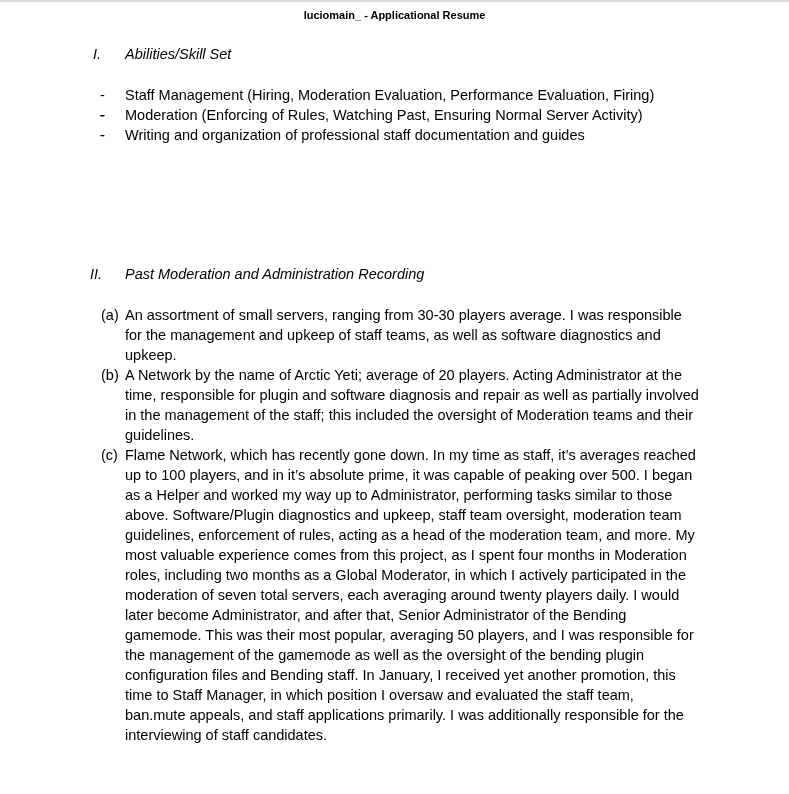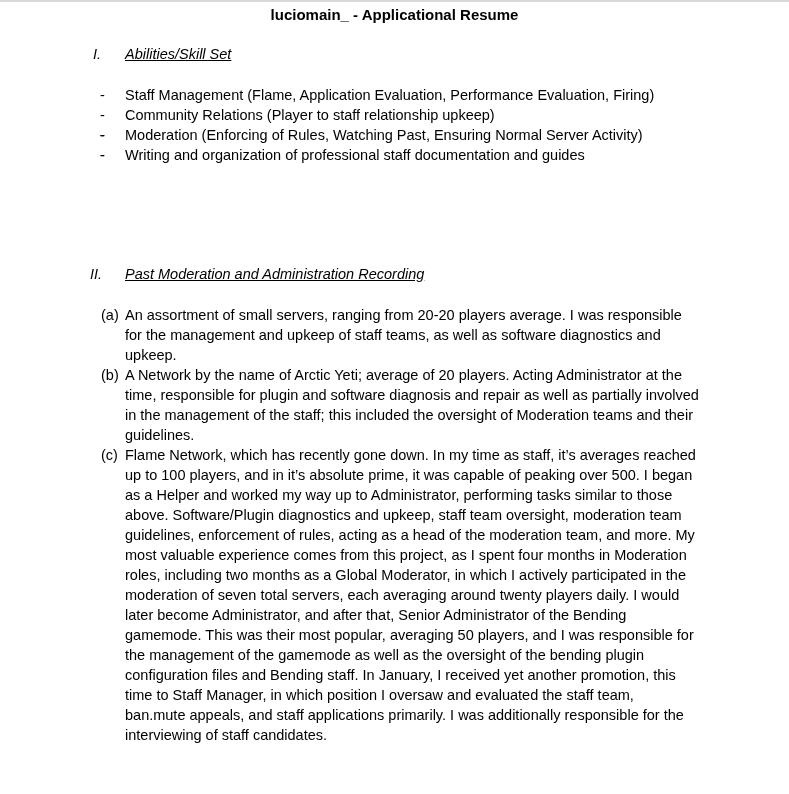--- a/index.html
+++ b/index.html
@@ -1,23 +1,23 @@
 <!DOCTYPE html>
 <html><head>
 <meta charset="utf-8">
 <style>
   html, body { margin:0; padding:0; background:#fff; }
   body { width:789px; height:794px; position:relative; overflow:hidden;
          font-family:"Liberation Sans", sans-serif; color:#000; }
   .topline { position:absolute; left:0; top:0; width:789px; height:2px; background:#d9d9d9; }
   .title { position:absolute; left:0; width:789px; top:5px; text-align:center;
-           font-weight:bold; font-size:15px; line-height:20px; }
+           font-weight:bold; font-size:11px; line-height:20px; }
   .heading { position:absolute; font-style:italic; font-size:14.5px; line-height:20px; }
   .heading .num { position:absolute; left:0; top:0; }
-  .heading .txt { position:absolute; left:32px; top:0; white-space:nowrap;text-decoration:underline; }
+  .heading .txt { position:absolute; left:32px; top:0; white-space:nowrap; }
   .list { position:absolute; left:0; width:789px; }
   .li { position:relative; font-size:14.5px; line-height:20px; }
   .li .marker { position:absolute; left:100px; top:0; }
   .li .text { margin-left:125px; width:580px; display:block; }
   .ex .marker { left:101px; }
   .ex .text { width:575px; }
 </style>
 </head>
 <body>
 
@@ -26,25 +26,24 @@
 <div class="title">luciomain_ - Applicational Resume</div>
 
 <div class="heading" style="left:93px; top:44px;">
   <span class="num">I.</span>
   <span class="txt">Abilities/Skill Set</span>
 </div>
 
 <div class="list" style="top:85px;">
   <div class="li">
       <span class="marker">-</span>
-      <span class="text">Staff Management (Flame, Application Evaluation, Performance Evaluation, Firing)</span>
+      <span class="text">Staff Management (Hiring, Moderation Evaluation, Performance Evaluation, Firing)</span>
     </div>
   <div class="li">
       <span class="marker">-</span>
-      <span class="text">Community Relations (Player to staff relationship upkeep)</span>
     </div>
   <div class="li">
       <span class="marker">-</span>
     </div>
   <div class="li">
       <span class="marker">-</span>
     </div>
   <div class="li">
       <span class="marker">-</span>
       <span class="text">Moderation (Enforcing of Rules, Watching Past, Ensuring Normal Server Activity)</span>
@@ -59,21 +58,21 @@
 </div>
 
 <div class="heading" style="left:90px; top:264px;">
   <span class="num">II.</span>
   <span class="txt" style="left:35px;">Past Moderation and Administration Recording</span>
 </div>
 
 <div class="list" style="top:305px;">
   <div class="li ex">
       <span class="marker">(a)</span>
-      <span class="text" style="width:570px;">An assortment of small servers, ranging from 20-20 players average. I was responsible for the management and upkeep of staff teams, as well as software diagnostics and upkeep.</span>
+      <span class="text" style="width:570px;">An assortment of small servers, ranging from 30-30 players average. I was responsible for the management and upkeep of staff teams, as well as software diagnostics and upkeep.</span>
     </div>
   <div class="li ex">
       <span class="marker">(b)</span>
       <span class="text" style="width:578px;">A Network by the name of Arctic Yeti; average of 20 players. Acting Administrator at the time, responsible for plugin and software diagnosis and repair as well as partially involved in the management of the staff; this included the oversight of Moderation teams and their guidelines.</span>
     </div>
   <div class="li ex">
       <span class="marker">(c)</span>
       <span class="text" style="width:573px;">Flame Network, which has recently gone down. In my time as staff, it’s averages reached up to 100 players, and in it’s absolute prime, it was capable of peaking over 500. I began as a Helper and worked my way up to Administrator, performing tasks similar to those above. Software/Plugin diagnostics and upkeep, staff team oversight, moderation team guidelines, enforcement of rules, acting as a head of the moderation team, and more. My most valuable experience comes from this project, as I spent four months in Moderation roles, including two months as a Global Moderator, in which I actively participated in the moderation of seven total servers, each averaging around twenty players daily. I would later become Administrator, and after that, Senior Administrator of the Bending gamemode. This was their most popular, averaging 50 players, and I was responsible for the management of the gamemode as well as the oversight of the bending plugin configuration files and Bending staff. In January, I received yet another promotion, this time to Staff Manager, in which position I oversaw and evaluated the staff team, ban.mute appeals, and staff applications primarily. I was additionally responsible for the interviewing of staff candidates.</span>
     </div>
 </div>

